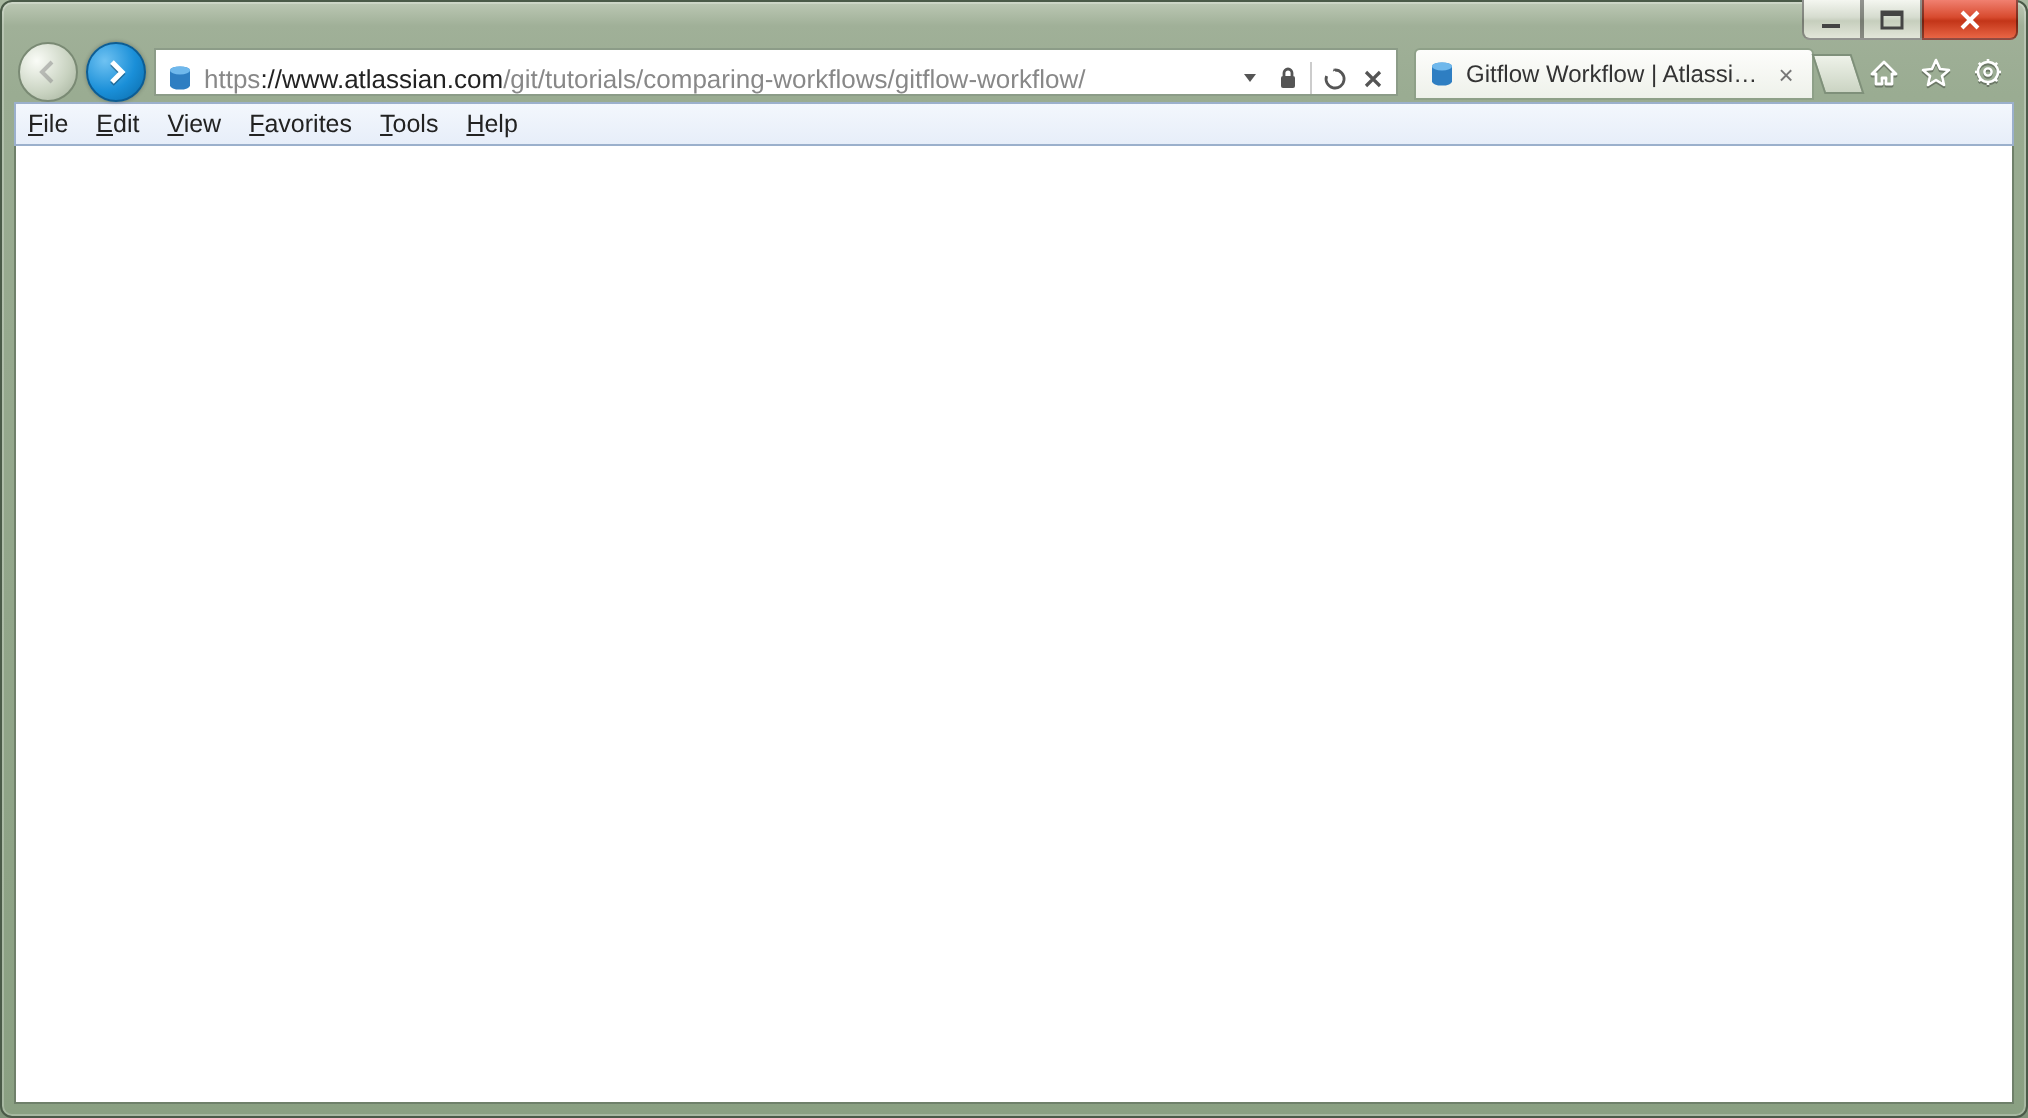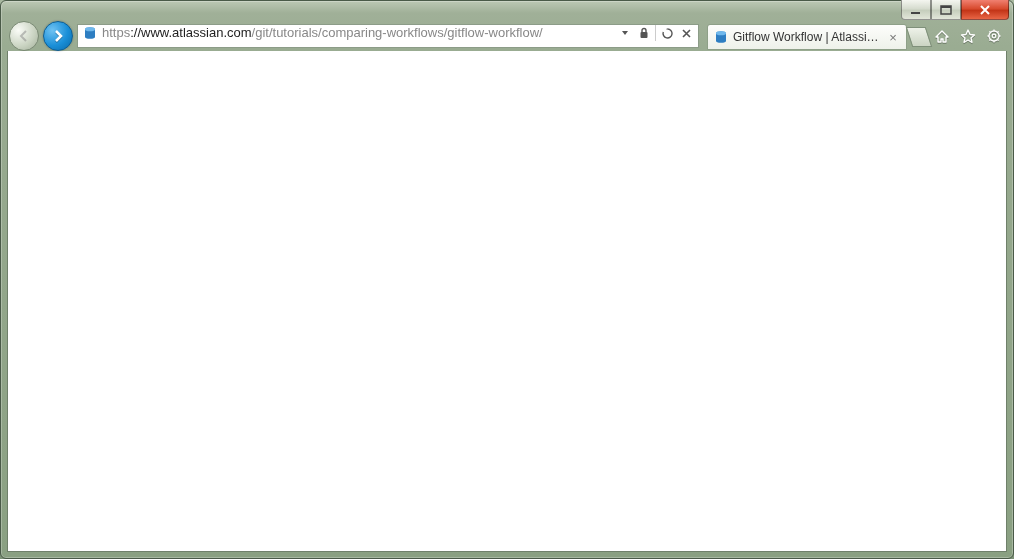--- a/index.html
+++ b/index.html
@@ -73,21 +73,21 @@
     border:1px solid #0d5d94;
     box-shadow: 0 0 2px rgba(0,0,0,0.3);
   }
   .navbtn.fwd svg { filter: drop-shadow(0 1px 0 rgba(0,0,0,0.3)); }
 
   .addr-wrap {
     flex: 1;
     height: 24px;
     background: #fff;
     border: 1px solid #8c9c88;
-    display:flex; align-items:flex-start;
+    display:flex; align-items:flex-end;
     padding: 0 2px 0 4px;
     gap:4px;
   }
   .addr-wrap .favicon { width:16px; height:16px; display:flex; align-items:center; justify-content:center; }
   .addr-text { flex:1; font-size:13px; color:#333; white-space:nowrap; overflow:hidden; }
   .addr-text .proto { color:#888; }
   .addr-text .host { color:#222; }
   .addr-text .path { color:#888; }
   .addr-controls { display:flex; align-items:center; gap:3px; padding-right:2px; }
   .addr-controls .sep { width:1px; height:16px; background:#ccc; }
@@ -266,16 +266,24 @@
               <line x1="3.4" y1="3.4" x2="4.5" y2="4.5"></line>
               <line x1="11.5" y1="11.5" x2="12.6" y2="12.6"></line>
               <line x1="3.4" y1="12.6" x2="4.5" y2="11.5"></line>
               <line x1="11.5" y1="4.5" x2="12.6" y2="3.4"></line>
             </g>
           </svg>
       </span>
     </div>
   </div>
 
+  <div class="menubar">
+    <span class="mi"><span class="ul">F</span>ile</span>
+    <span class="mi"><span class="ul">E</span>dit</span>
+    <span class="mi"><span class="ul">V</span>iew</span>
+    <span class="mi"><span class="ul">F</span>avorites</span>
+    <span class="mi"><span class="ul">T</span>ools</span>
+    <span class="mi"><span class="ul">H</span>elp</span>
+  </div>
 
   <div class="content-frame"></div>
 
 </div>
 
 </body></html>

